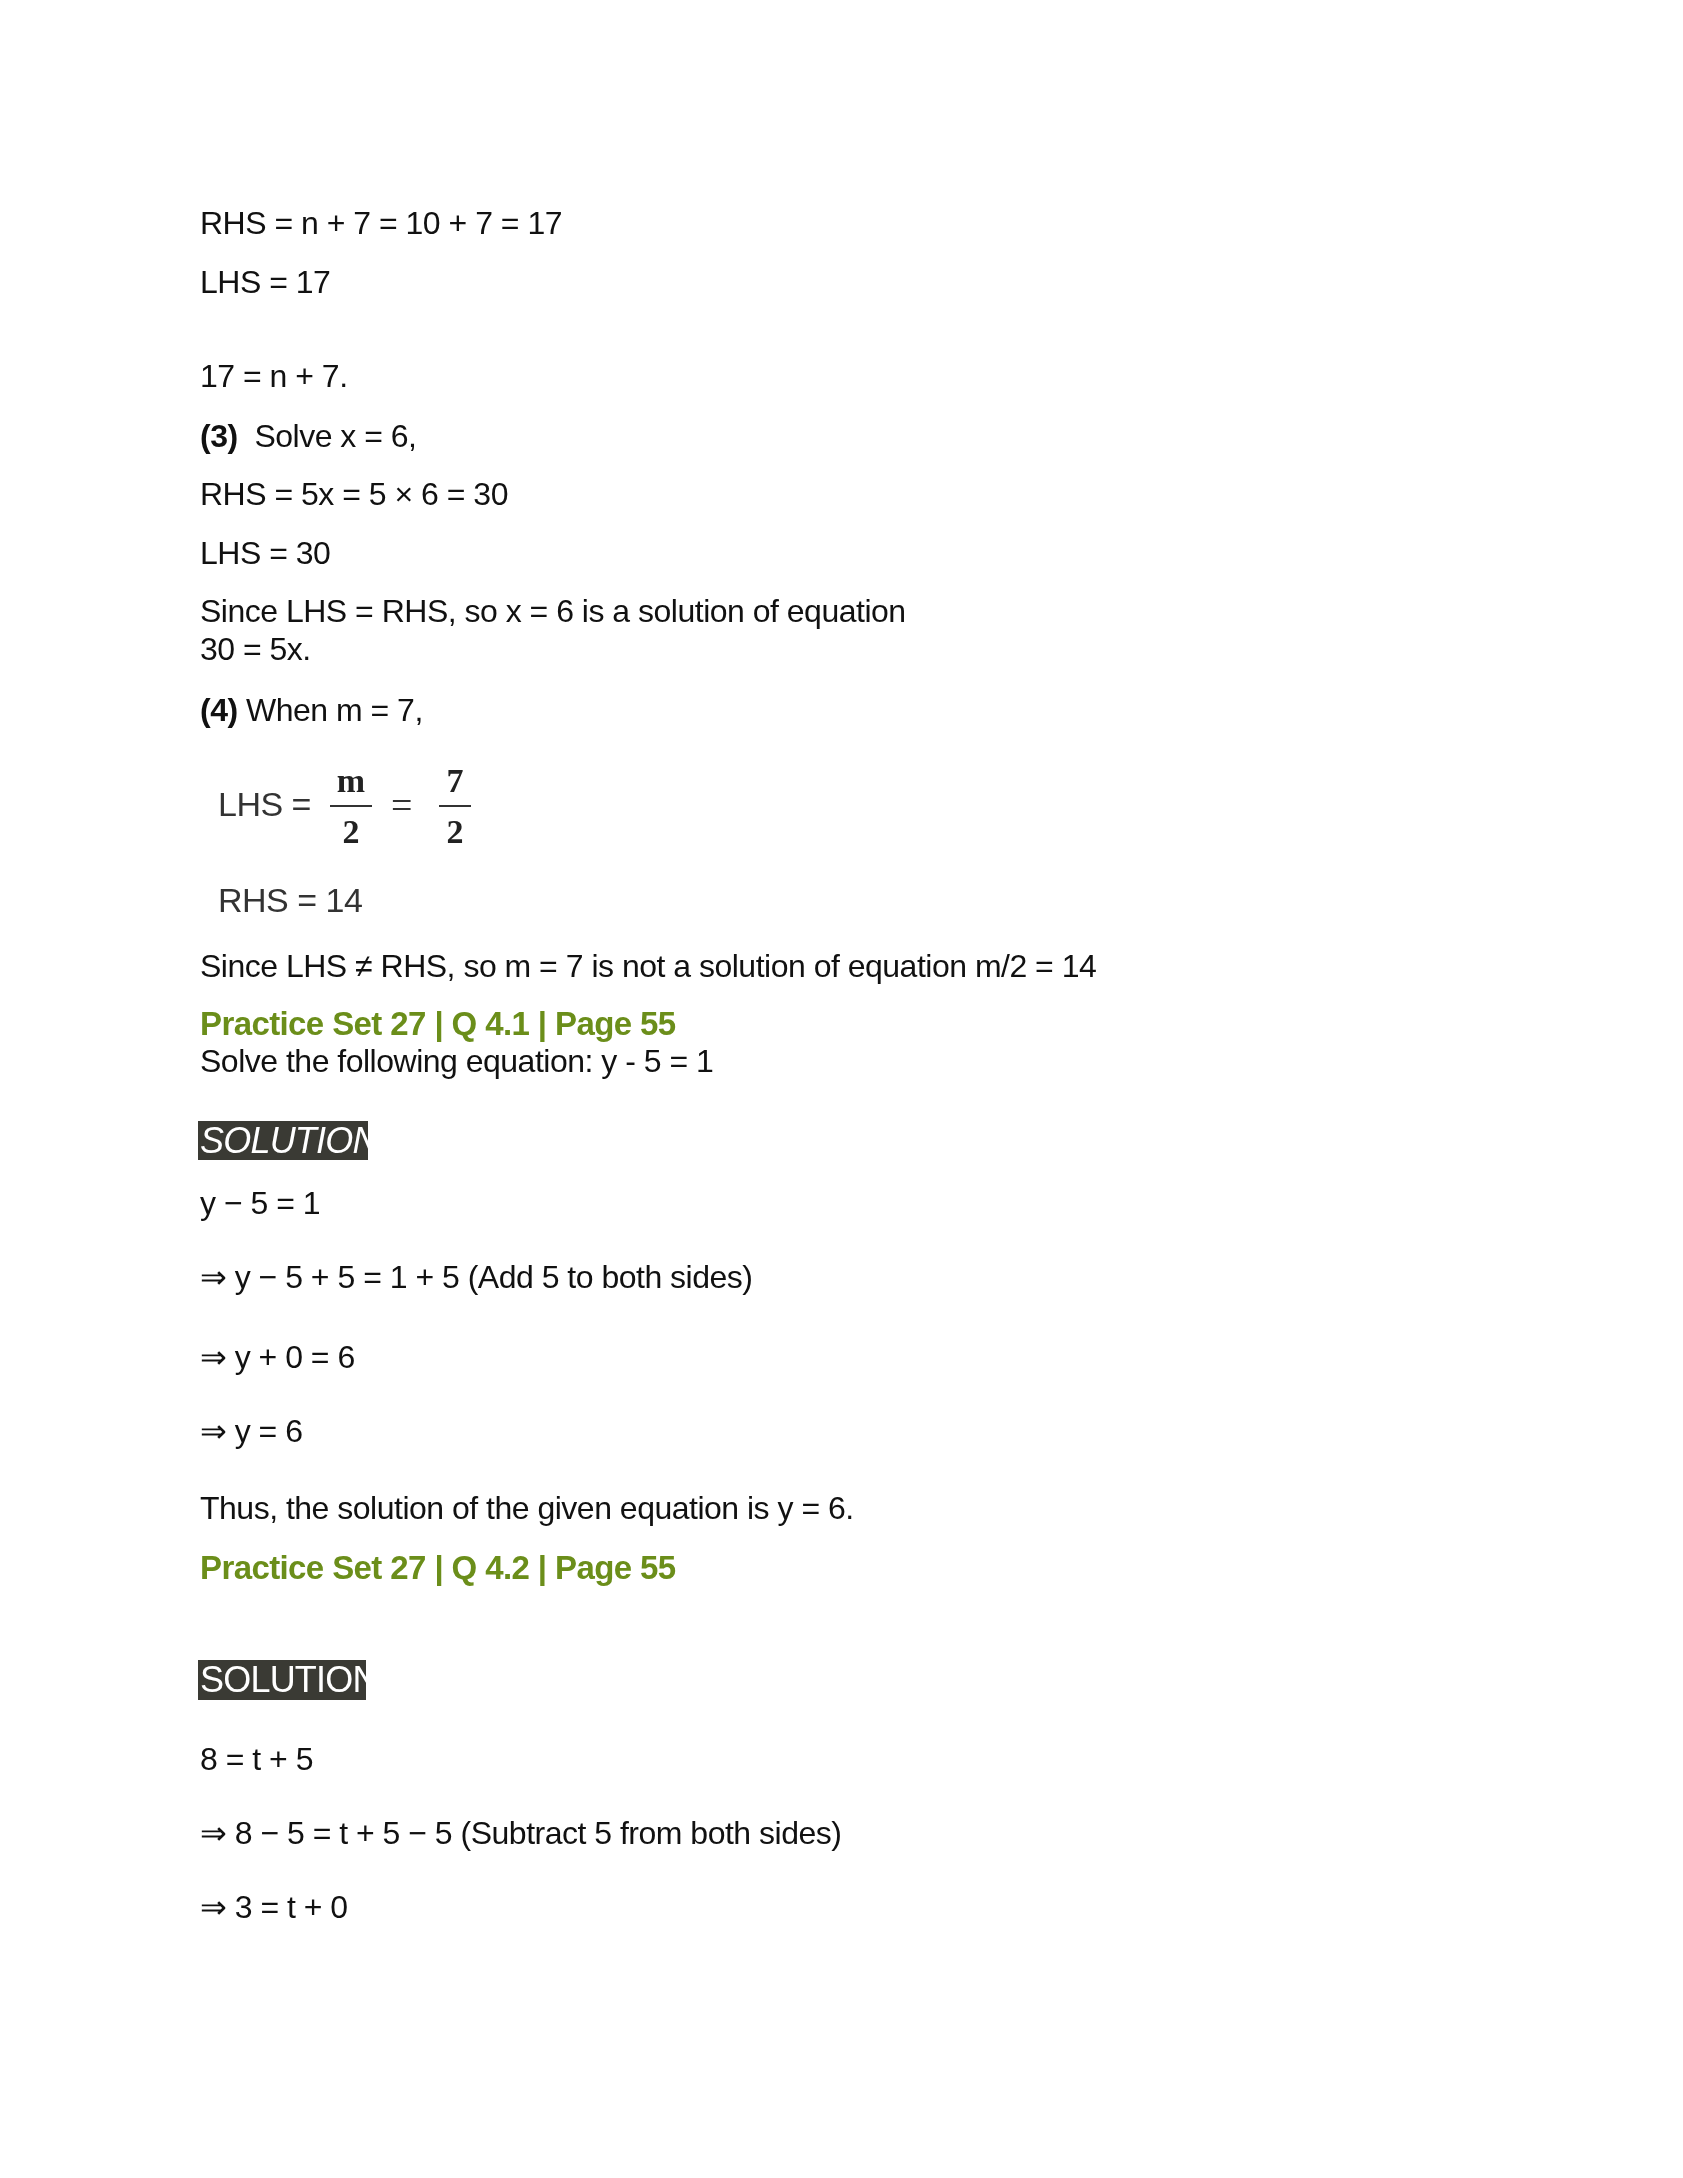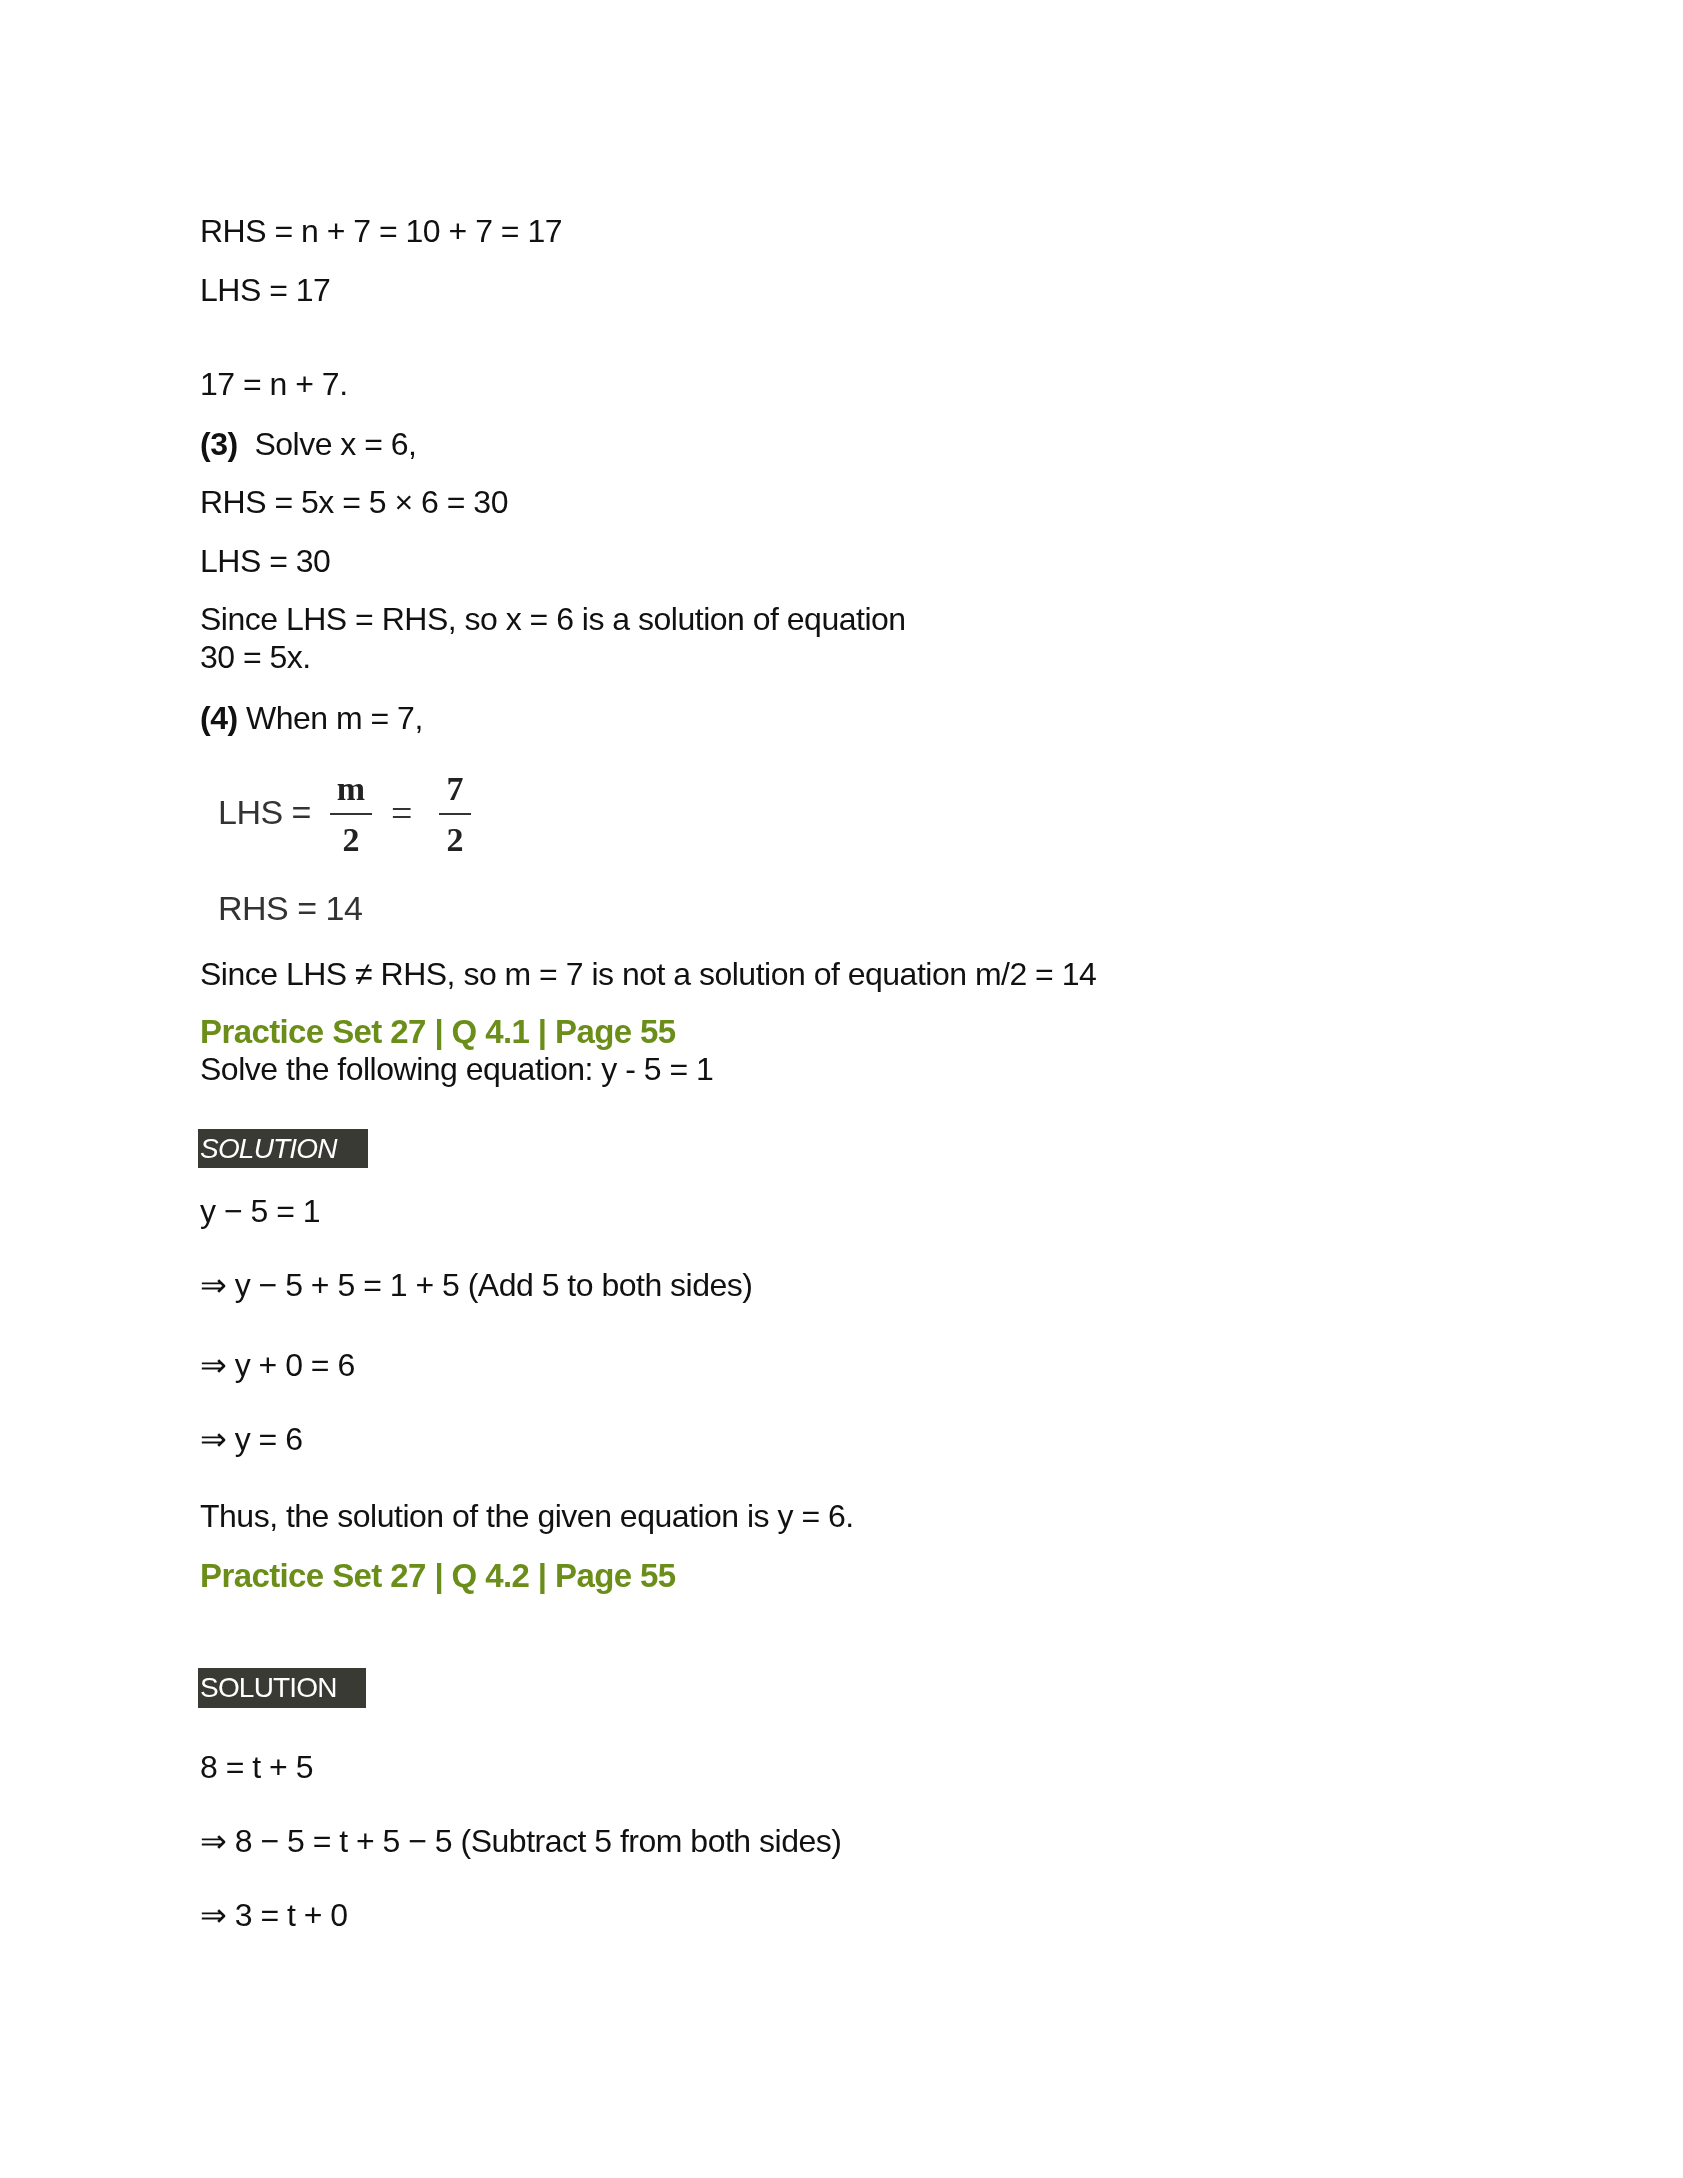--- a/index.html
+++ b/index.html
@@ -1,35 +1,35 @@
 <!DOCTYPE html>
 <html><head>
 <meta charset="utf-8">
 <style>
   html, body { margin: 0; padding: 0; background: #ffffff; }
   body { width: 1683px; height: 2178px; position: relative; overflow: hidden; }
-  .page { position: absolute; left: 0; top: 12px; width: 1683px; height: 1892px; background: #ffffff; }
+  .page { position: absolute; left: 0; top: 4px; width: 1683px; height: 1892px; background: #ffffff; }
   .ln {
     position: absolute; left: 200px;
     font-family: "Liberation Sans", sans-serif;
     font-size: 32px; line-height: 40px; height: 40px;
     color: #111111; white-space: nowrap; letter-spacing: -0.5px;
   }
   .bold { font-weight: bold; }
   .heading {
     position: absolute; left: 200px;
     font-family: "Liberation Sans", sans-serif;
     font-size: 33px; line-height: 40px; height: 40px;
     font-weight: bold; white-space: nowrap; letter-spacing: -0.6px;
   }
   .badge {
     position: absolute; left: 198px;
     background: #3a3a34; color: #ffffff;
     font-family: "Liberation Sans", sans-serif;
-    font-size: 28px; line-height: 40px; height: 40px;
+    font-size: 36px; line-height: 40px; height: 40px;
     padding: 0 2px; white-space: nowrap; letter-spacing: -0.8px;
     box-sizing: border-box;
   }
   .badge.italic { font-style: italic; width: 170px; }
   .badge.plain { width: 168px; }
   .math {
     position: absolute; left: 218px;
     font-family: "Liberation Sans", sans-serif;
     font-size: 34px; color: #333333;
   }

